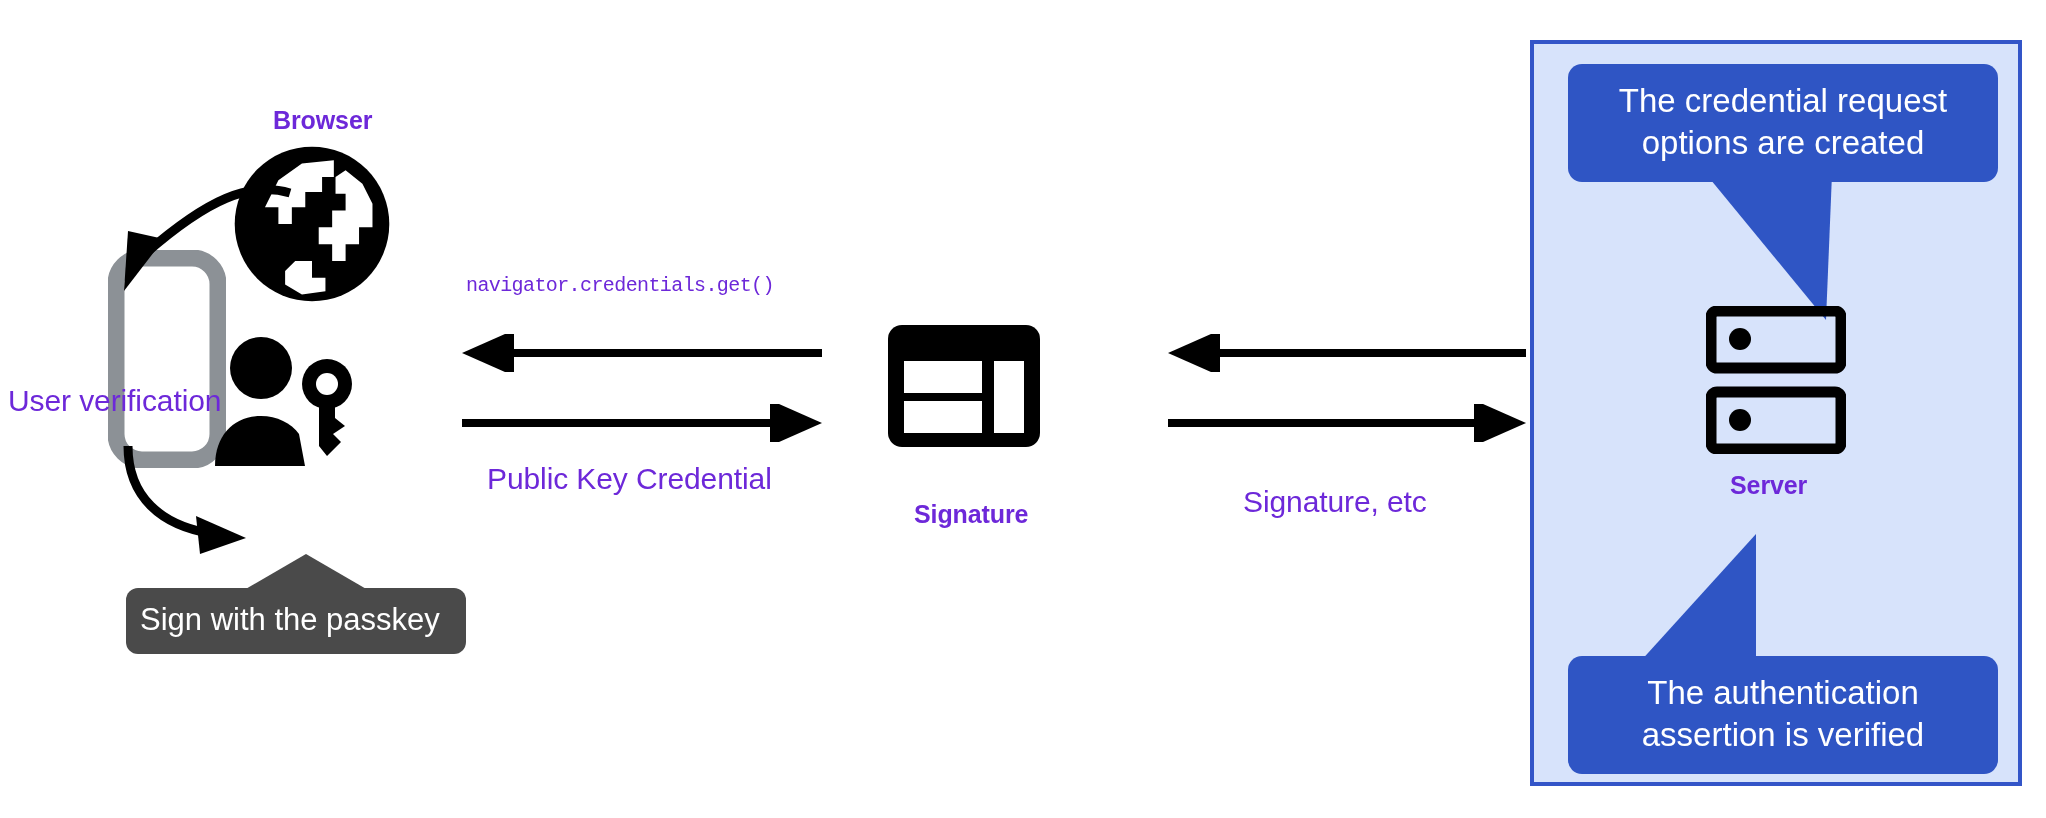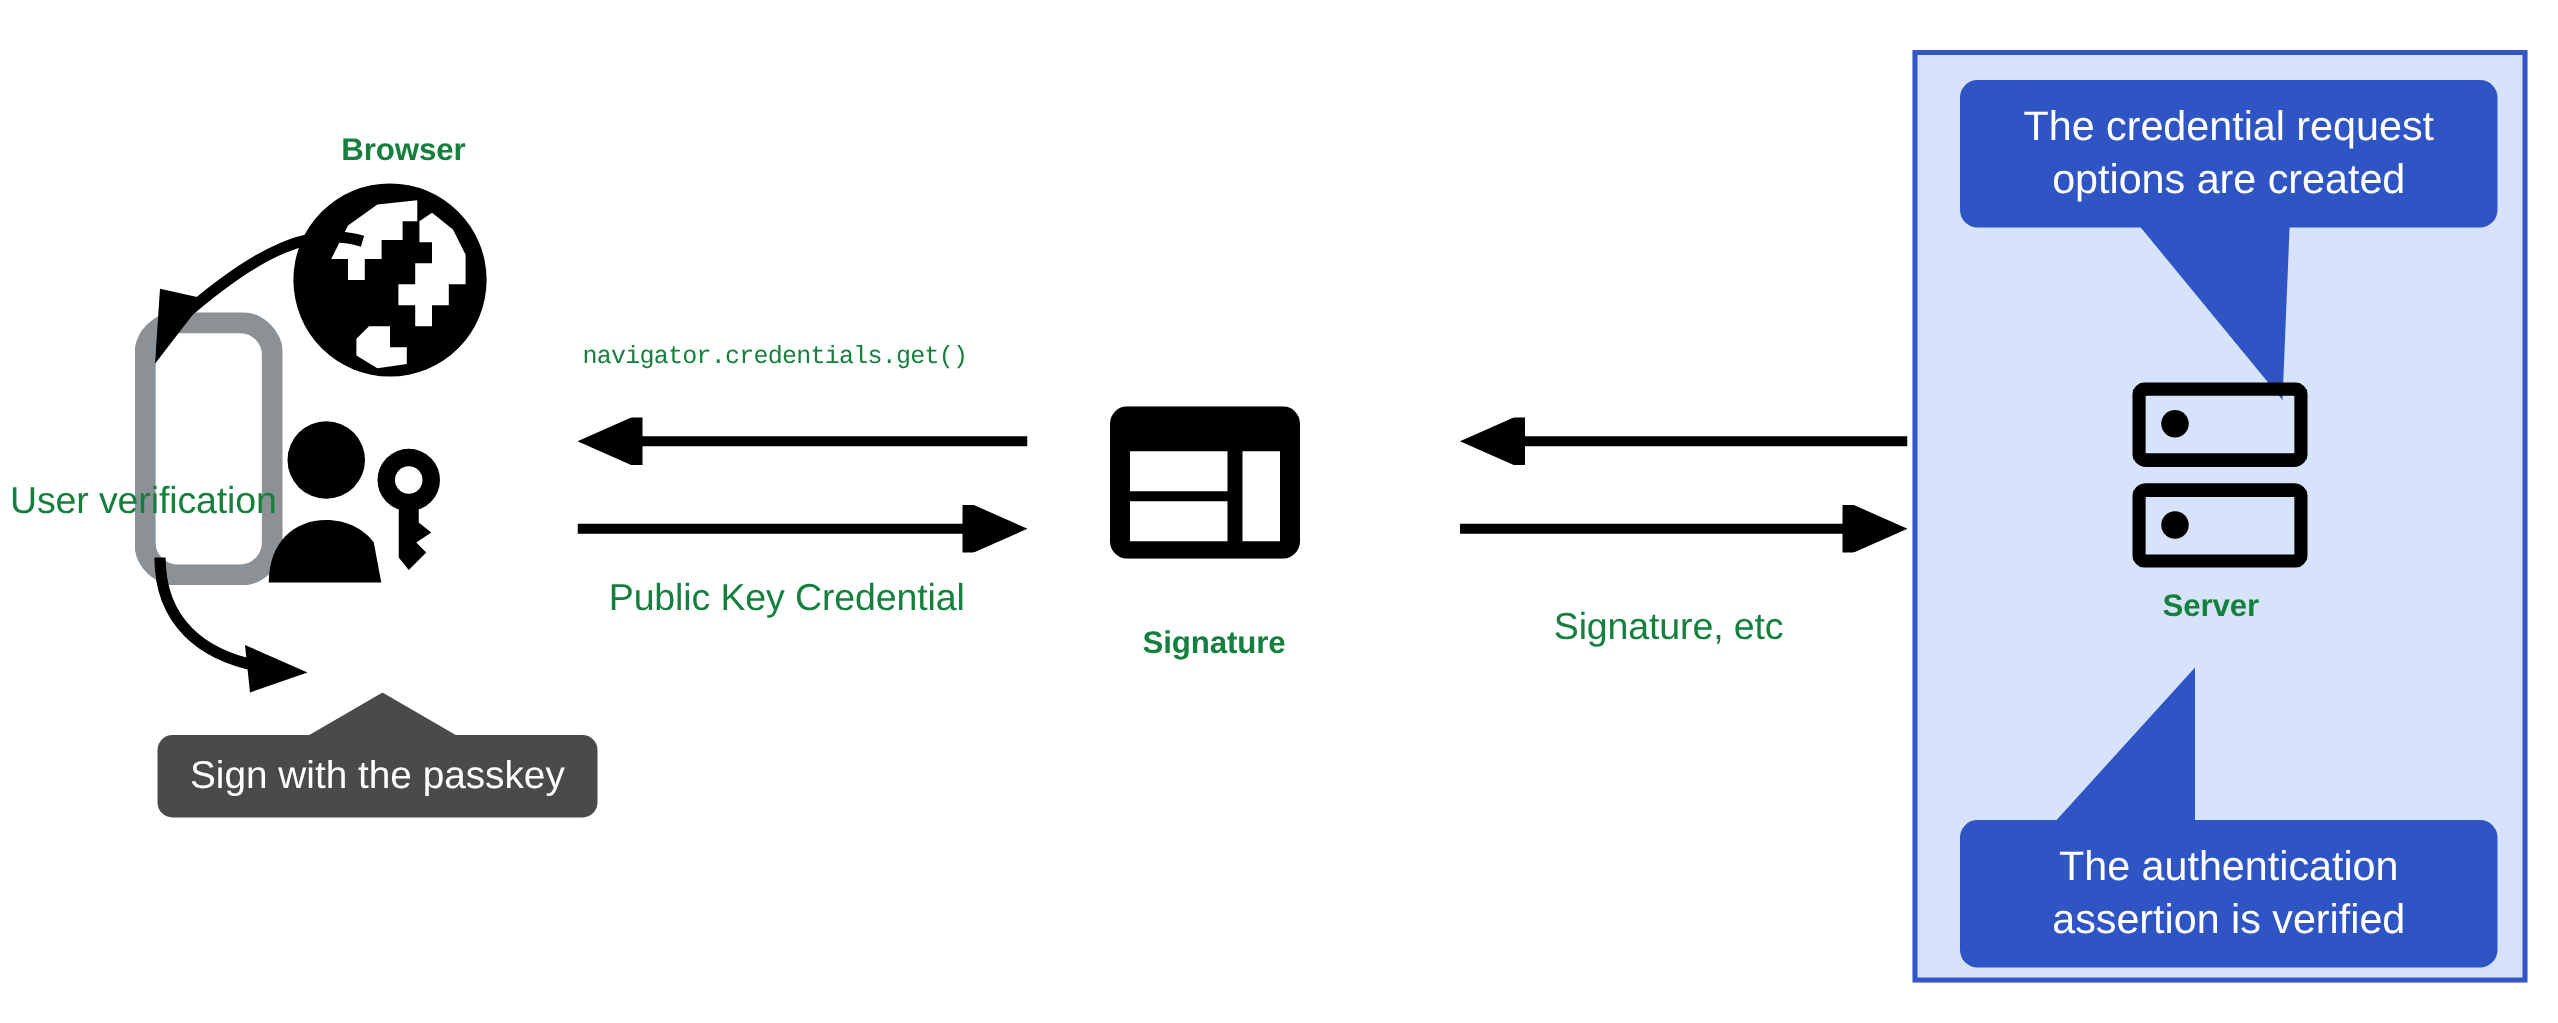--- a/index.html
+++ b/index.html
@@ -16,21 +16,21 @@
     position: relative;
     width: 2046px;
     height: 818px;
     background: #ffffff;
     overflow: hidden;
   }
   .abs { position: absolute; }
 
   
   .label {
-    color: #15803d;
+    color: #6d28d9;
     font-family: "Liberation Sans", sans-serif;
     font-size: 30px;
     line-height: 1.28;
     white-space: pre-line;
     letter-spacing: -0.1px;
   }
   .label.bold { font-weight: bold; font-size: 25px; }
   .label.mono {
     font-family: "Liberation Mono", monospace;
     font-size: 20px;
@@ -54,21 +54,21 @@
 
   
   .server-wrap { width: 140px; height: 148px; }
 
   
   .tooltip-grey {
     background: #4a4a4a;
     border-radius: 12px;
     color: #ffffff;
     font-size: 31px;
-    padding: 14px 26px 16px 26px;
+    padding: 14px 26px 16px 14px;
     text-align: center;
     white-space: nowrap;
     font-family: "Liberation Sans", sans-serif;
   }
 
   
   .server-panel {
     background: #d7e3fb;
     border: 4px solid #3355c8;
     box-sizing: border-box;

